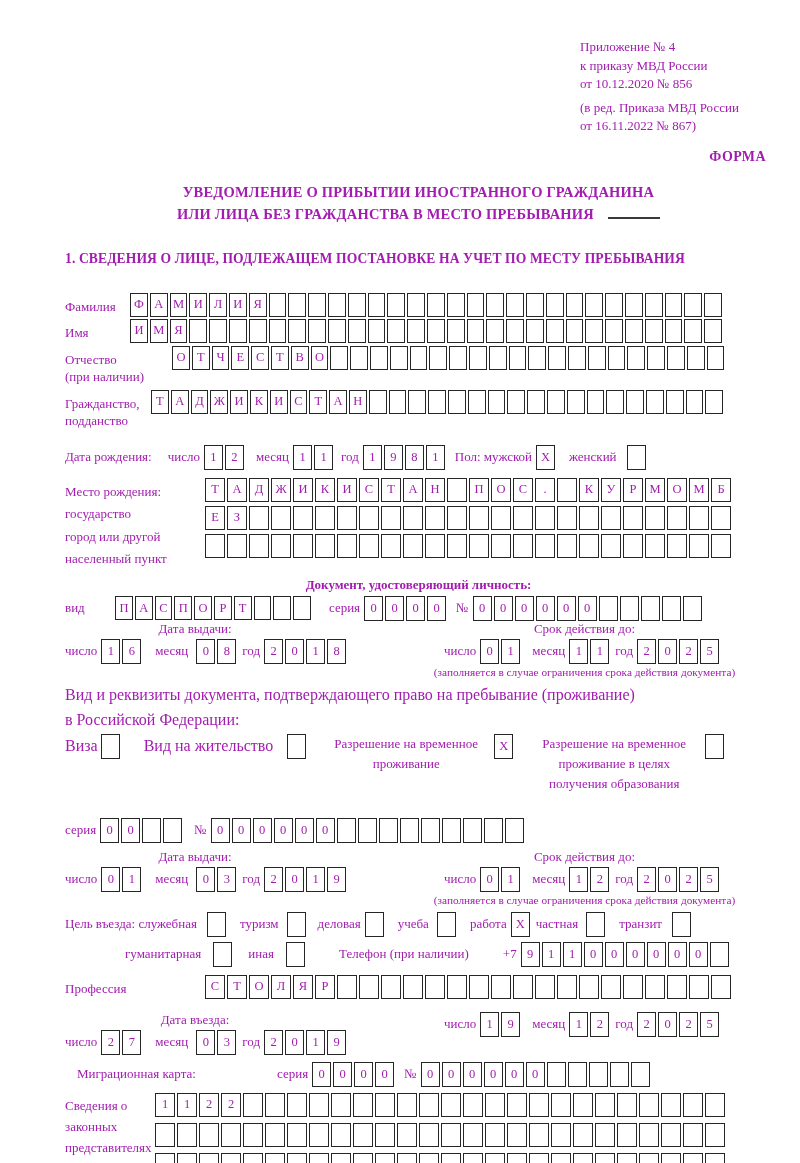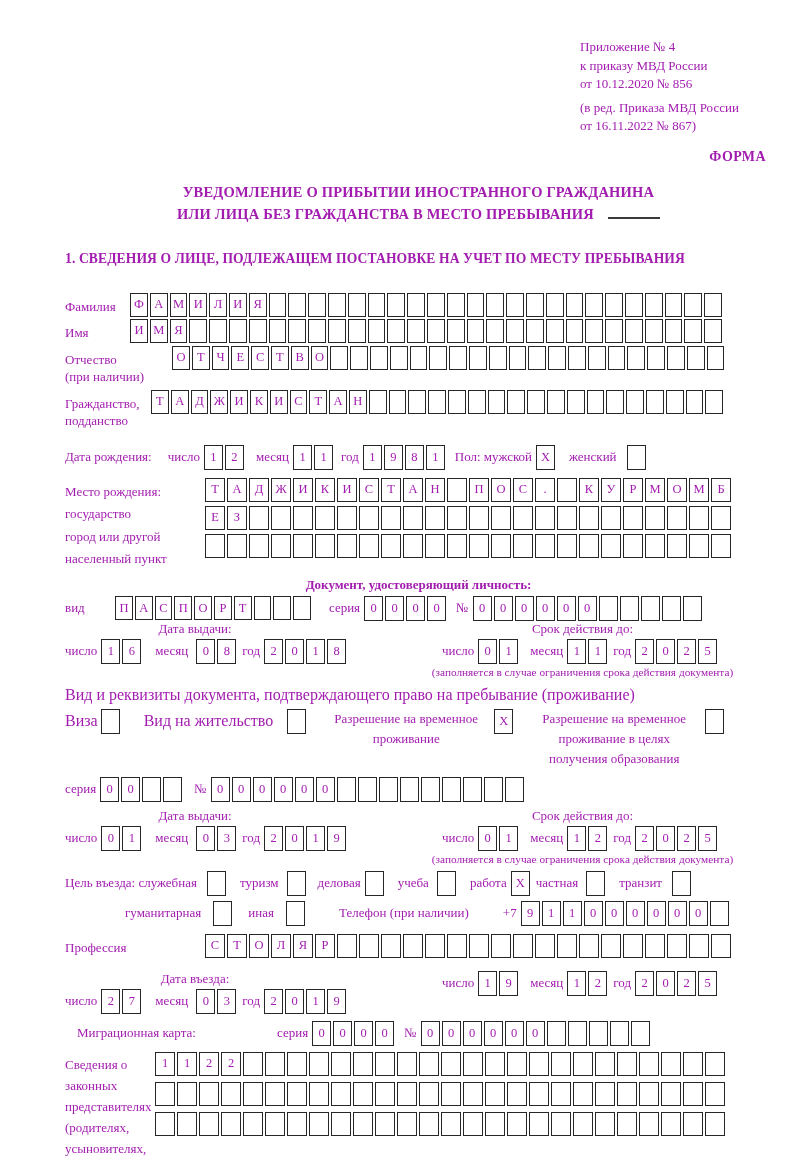--- a/index.html
+++ b/index.html
@@ -21,21 +21,21 @@
   .cells { display:flex; flex-wrap:nowrap; }
   .cell {
     width:15.8px; height:22px; border:1.7px solid #262626; margin-right:2px;
     display:flex; align-items:center; justify-content:center;
     font-size:12.5px; background:#fff; flex-shrink:0;
   }
   .wide .cell { width:18px; }
   .bx .cell { width:17px; height:23px; }
   .inline { display:flex; align-items:center; font-size:13px; flex-wrap:nowrap; }
   .inline .cells { margin:0 4px; }
-  .dp { display:flex; }
+  .dp { display:flex;justify-content:space-between; }
   .dcol { display:flex; flex-direction:column; }
   .dtitle { font-size:13px; text-align:center; margin-bottom:2px; }
   .note { font-size:11.3px; text-align:center; margin-top:2px; }
   .plain { font-size:16px; line-height:25px; }
   .optcol { font-size:13px; text-align:center; line-height:20px; }
   .center-head { text-align:center; font-weight:bold; font-size:13px; }
 </style>
 </head>
 <body>
 
@@ -403,22 +403,23 @@
             <div class="cell">0</div>
             <div class="cell">2</div>
             <div class="cell">5</div>
           </div>
       </div>
       <div class="note">(заполняется в случае ограничения срока действия документа)</div>
     </div>
   </div>
 
   <div class="plain">Вид и реквизиты документа, подтверждающего право на пребывание (проживание)</div>
-
-  <div class="row" style="margin-top:2px; margin-bottom:8px; align-items:flex-start;">
+  <div class="plain">в Российской Федерации:</div>
+
+  <div class="row" style="margin-top:2px; margin-bottom:24px; align-items:flex-start;">
     <span class="plain" style="line-height:23px;">Виза</span>
     <div class="cells bx" style="margin-left:3px;">
         <div class="cell"></div>
       </div>
     <span class="plain" style="line-height:23px; margin-left:22px;">Вид на жительство</span>
     <div class="cells bx" style="margin-left:14px;">
         <div class="cell"></div>
       </div>
     <div class="optcol" style="width:160px; margin-left:18px;">Разрешение на временное проживание</div>
     <div class="cells bx" style="margin-left:8px;">

